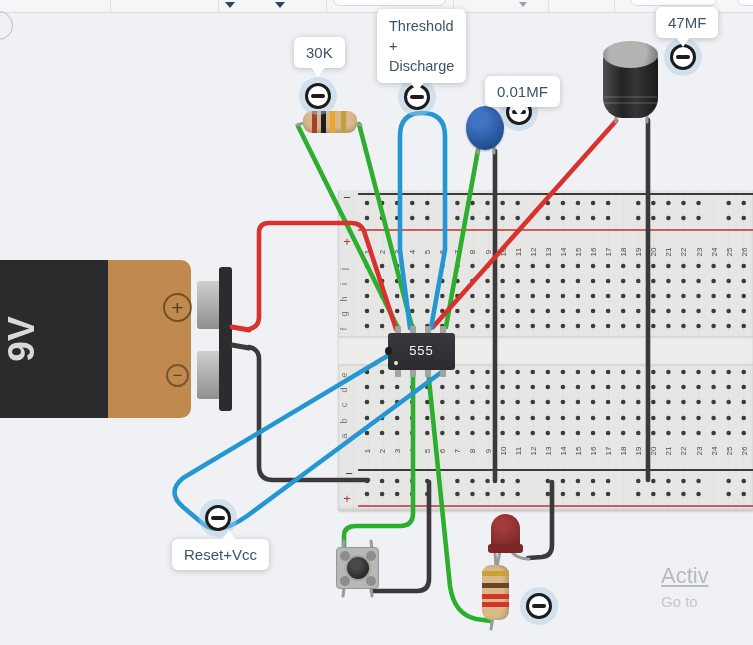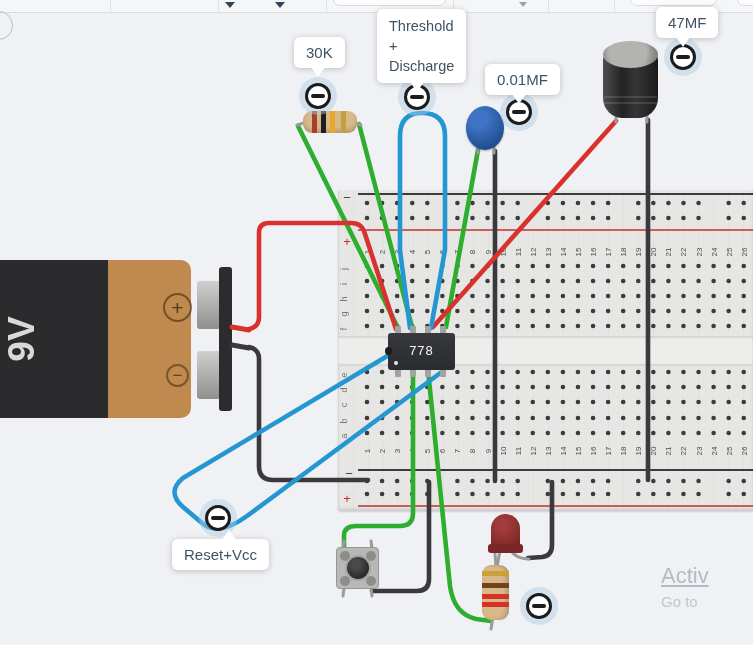--- a/index.html
+++ b/index.html
@@ -612,21 +612,21 @@
 
   <div class="pin" style="left:395px; top:326px"></div>
   <div class="pin" style="left:410px; top:326px"></div>
   <div class="pin" style="left:425px; top:326px"></div>
   <div class="pin" style="left:440px; top:326px"></div>
   <div class="pin" style="left:395px; top:368px"></div>
   <div class="pin" style="left:410px; top:368px"></div>
   <div class="pin" style="left:425px; top:368px"></div>
   <div class="pin" style="left:440px; top:368px"></div>
   <div class="chip">
-    <span>778</span>
+    <span>555</span>
     <div class="chip-dot"></div>
     <div class="chip-notch"></div>
   </div>
 
   <div class="res-body-h">
     <div class="band-v" style="left:9px;  background:#a5402d"></div>
     <div class="band-v" style="left:18px; background:#1e1e1e"></div>
     <div class="band-v" style="left:27px; background:#e8a62a"></div>
     <div class="band-v" style="left:38px; background:#c2a040"></div>
   </div>
@@ -667,21 +667,21 @@
     <div class="ptr-down" style="left:17px"></div>
   </div>
 
   <div class="bubble" style="left:377px; top:9px">
     <div class="line">Threshold</div>
     <div class="line">+</div>
     <div class="line">Discharge</div>
     <div class="ptr-down" style="left:33px"></div>
   </div>
 
-  <div class="bubble" style="left:485px; top:64px">
+  <div class="bubble" style="left:485px; top:76px">
     <span>0.01MF</span>
     <div class="ptr-down" style="left:27px"></div>
   </div>
 
   <div class="bubble" style="left:656px; top:7px">
     <span>47MF</span>
     <div class="ptr-down" style="left:20px"></div>
   </div>
 
   <div class="bubble" style="left:172px; top:539px">

